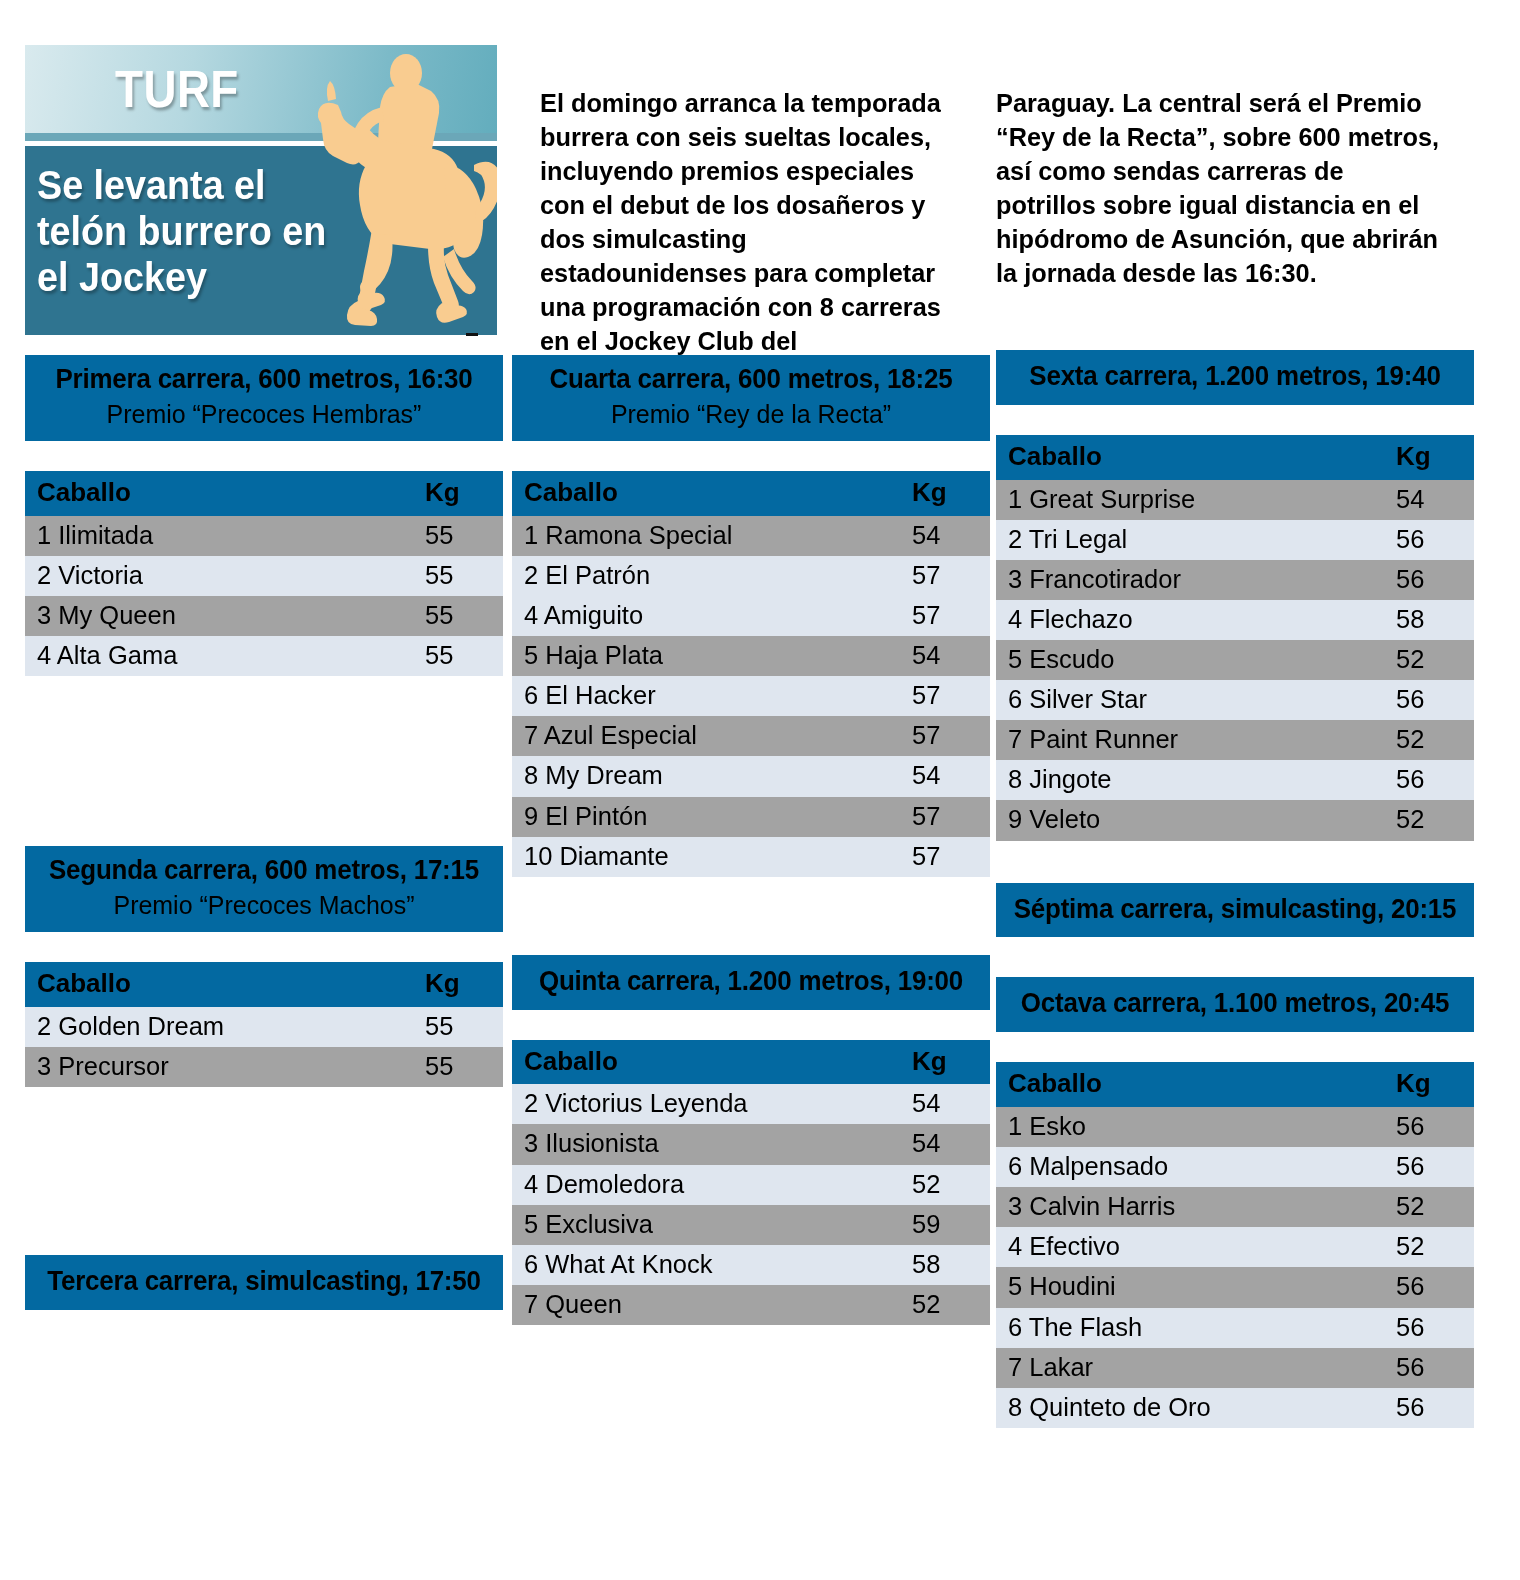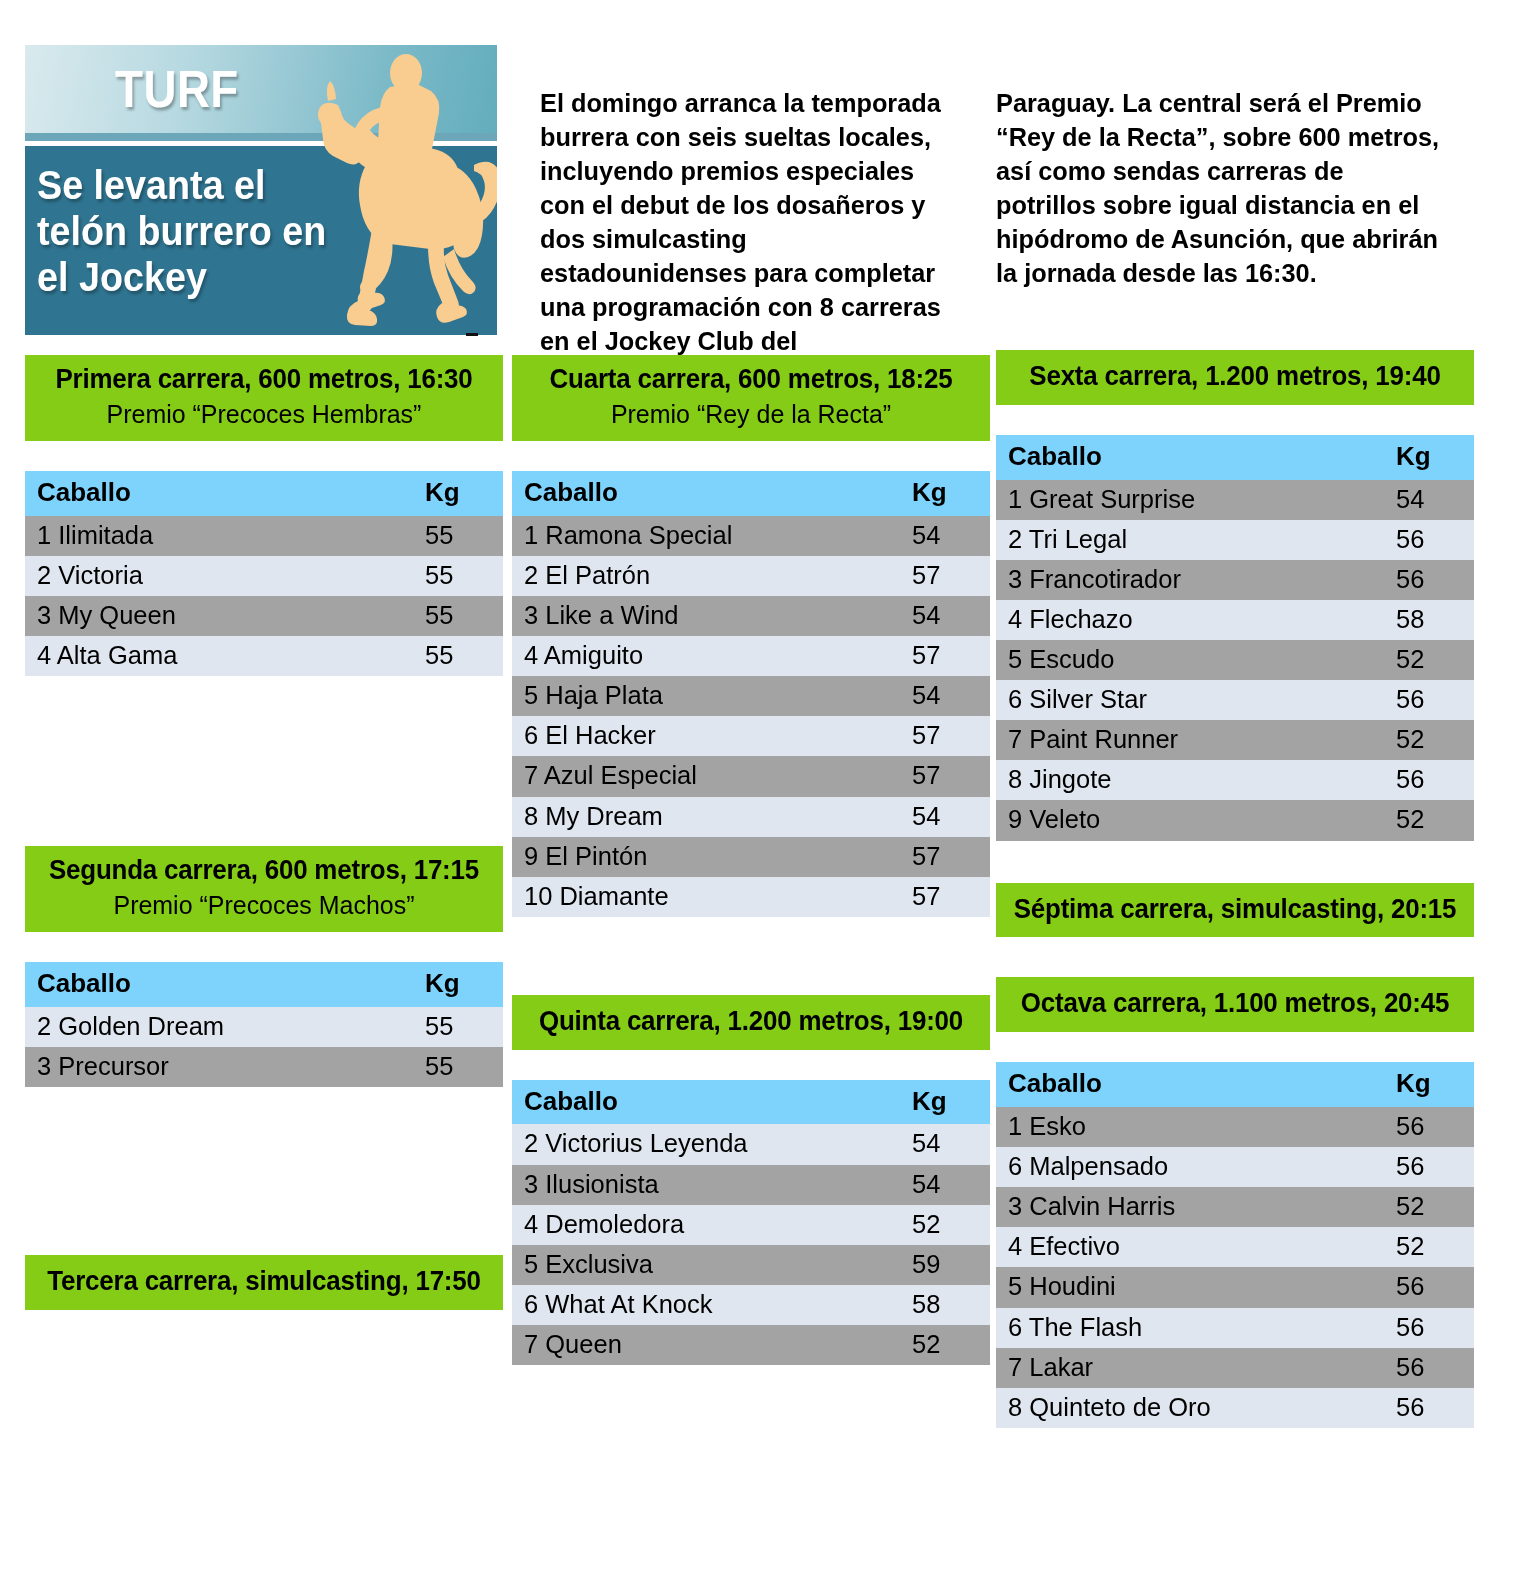--- a/index.html
+++ b/index.html
@@ -95,21 +95,21 @@
     font-weight: bold;
     color: #000000;
     transform: scaleX(0.955);
     transform-origin: left top;
   }
   .lede-1 { left: 540px; width: 440px; }
   .lede-2 { left: 996px; width: 470px; }
 
   
   .race-head {
-    background: #84cc16;
+    background: #0369a1;
     text-align: center;
     padding: 9px 8px 11px 8px;
   }
   .race-head .rh-main {
     font-size: 27px;
     font-weight: bold;
     color: #000;
     line-height: 1.18;
     letter-spacing: -0.2px;
     transform: scaleX(0.96);
@@ -133,21 +133,21 @@
   table.entries th,
   table.entries td {
     padding: 4px 10px 5px 12px;
     font-size: 25.5px;
     line-height: 1.22;
     color: #000;
     vertical-align: middle;
     white-space: nowrap;
   }
   table.entries th {
-    background: #7dd3fc;
+    background: #0369a1;
     font-weight: bold;
     text-align: left;
     font-size: 26px;
     padding-top: 6px;
     padding-bottom: 7px;
   }
   table.entries th.kg,
   table.entries td.kg {
     text-align: left;
     padding-right: 24px;
@@ -296,24 +296,20 @@
         </thead>
         <tbody>
             <tr class="plain">
               <td>1 Ramona Special</td>
               <td class="kg">54</td>
             </tr>
             <tr class="alt">
               <td>2 El Patrón</td>
               <td class="kg">57</td>
             </tr>
-            <tr class="plain">
-              <td>3 Like a Wind</td>
-              <td class="kg">54</td>
-            </tr>
             <tr class="alt">
               <td>4 Amiguito</td>
               <td class="kg">57</td>
             </tr>
             <tr class="plain">
               <td>5 Haja Plata</td>
               <td class="kg">54</td>
             </tr>
             <tr class="alt">
               <td>6 El Hacker</td>

